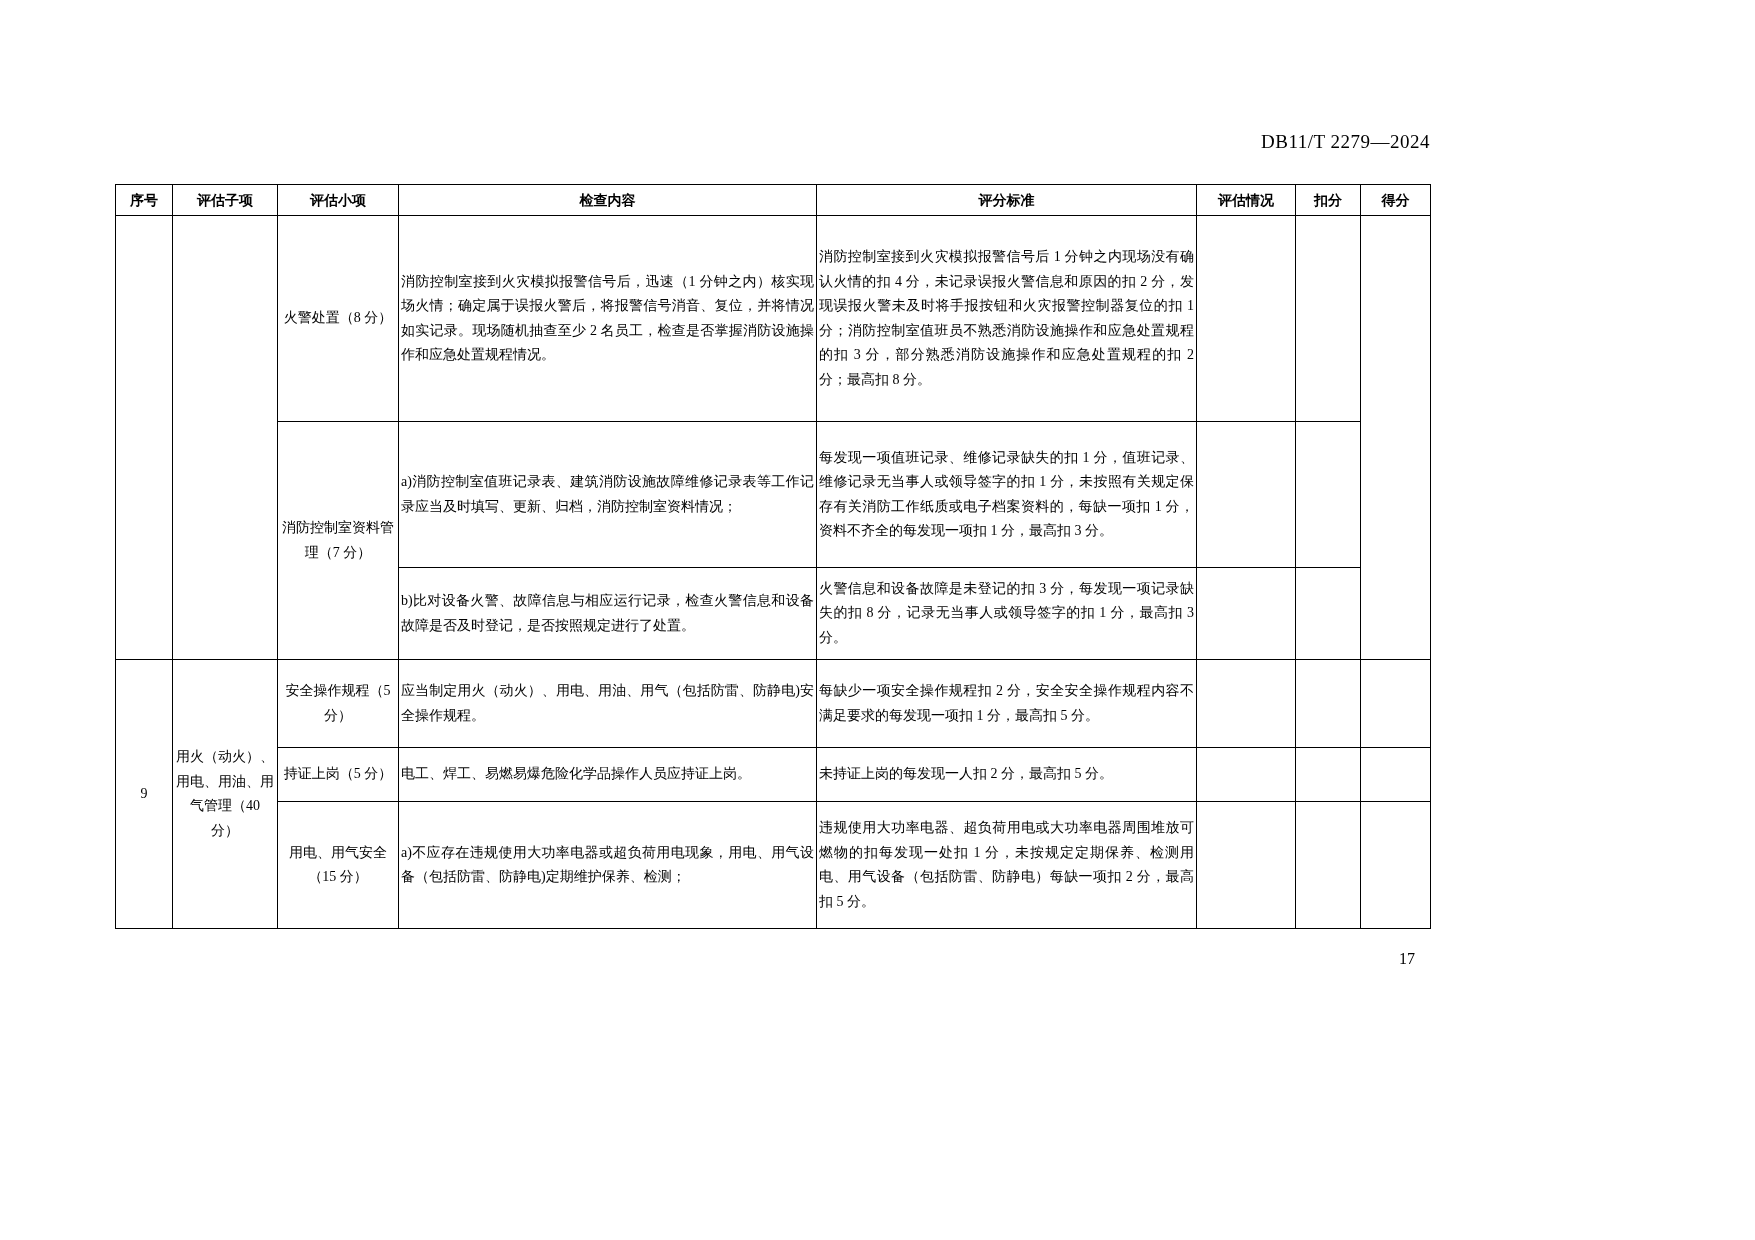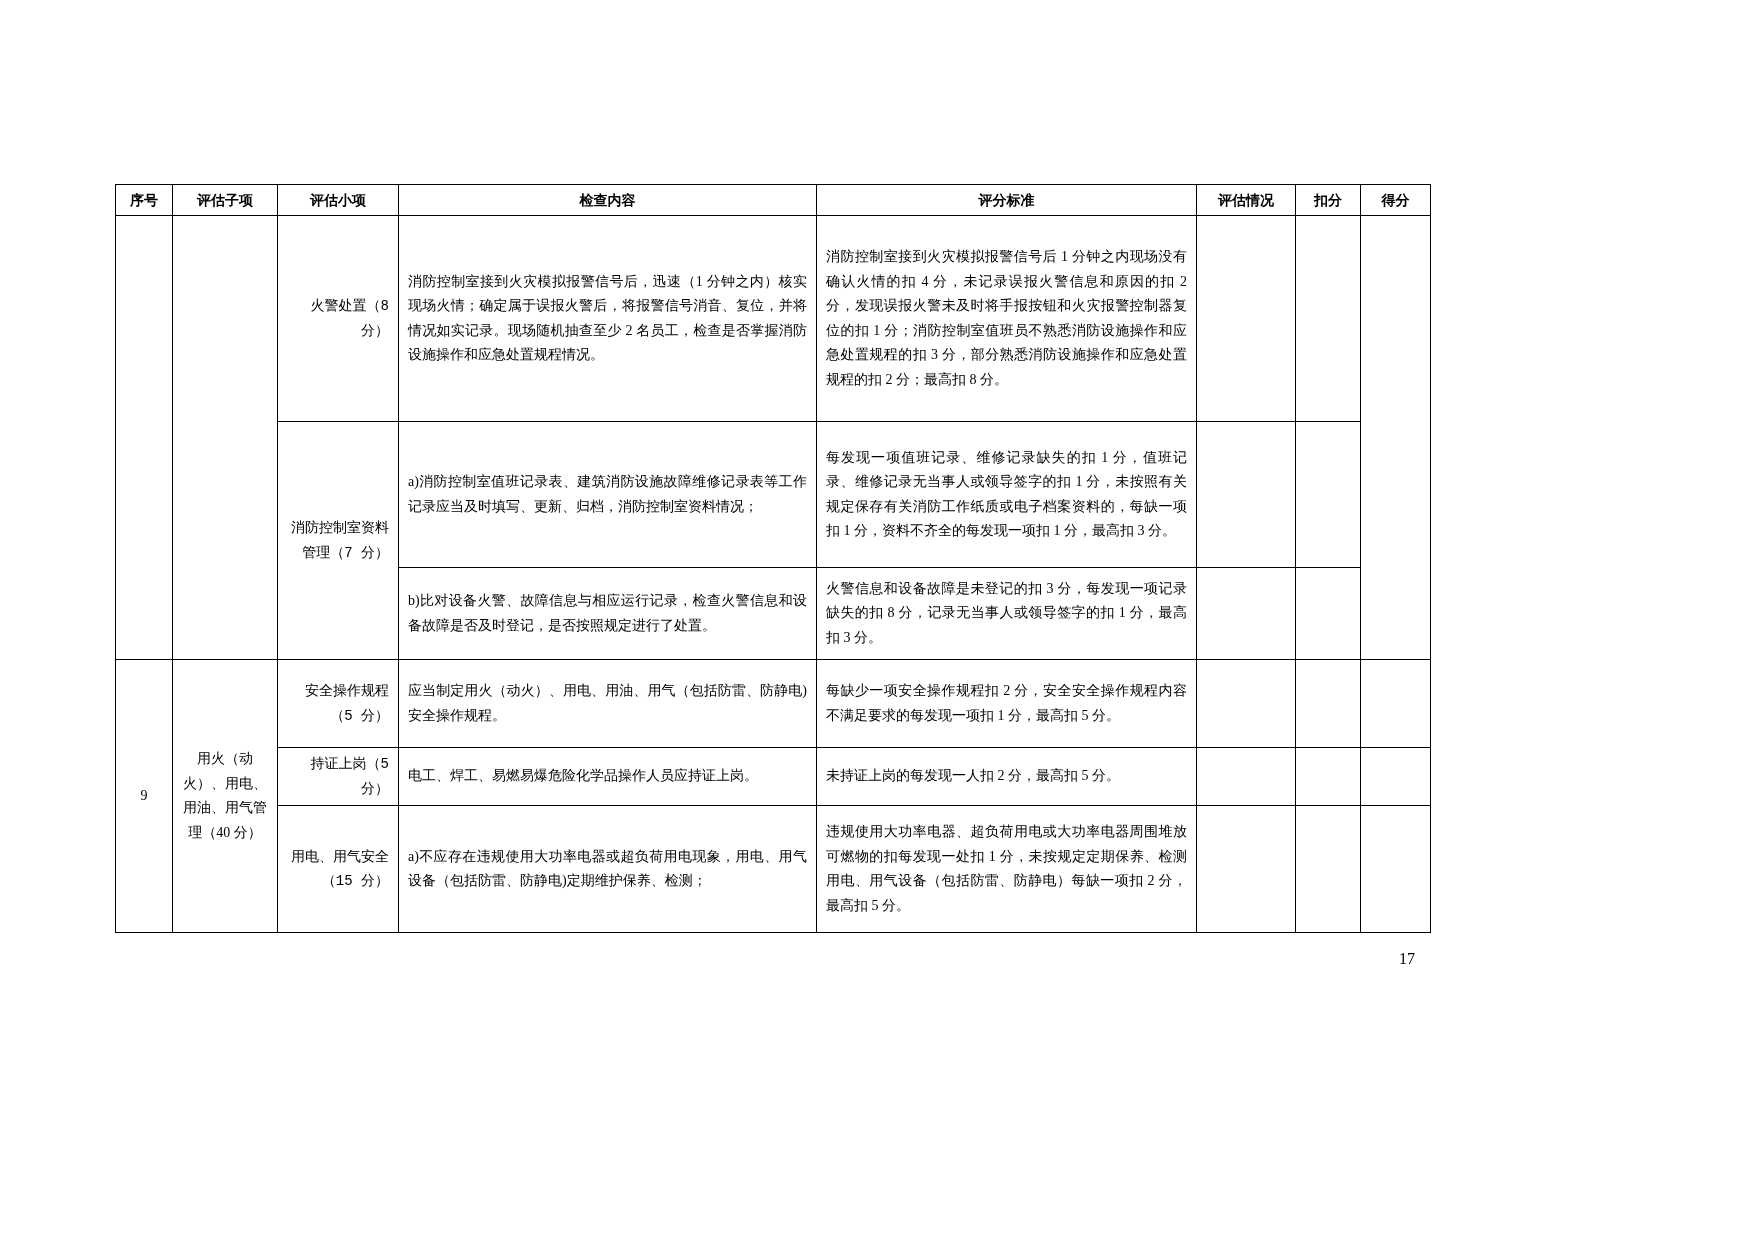--- a/index.html
+++ b/index.html
@@ -41,32 +41,32 @@
     left: 115px;
     width: 1315px;
     border-collapse: collapse;
     table-layout: fixed;
     font-size: 14px;
   }
   table.assessment th,
   table.assessment td {
     border: 1px solid #000000;
     vertical-align: middle;
-    padding: 4px 9px;
+    padding: 4px 2px;
     line-height: 1.75;
     word-break: break-all;
   }
   table.assessment th {
     font-weight: bold;
     text-align: center;
     padding: 2px 2px;
     line-height: 1.5;
   }
   td.center { text-align: center; padding: 4px 4px; }
-  td.minor  { text-align: right; font-family: Liberation Mono, monospace; }
+  td.minor  { text-align: center; }
   td.text   { text-align: justify; }
   tr.h31  { height: 31px; }
   tr.h206 { height: 206px; }
   tr.h146 { height: 146px; }
   tr.h92  { height: 92px; }
   tr.h88  { height: 88px; }
   tr.h54  { height: 54px; }
   tr.h127 { height: 127px; }
   .page-number {
     position: absolute;
@@ -75,20 +75,21 @@
     width: 300px;
     text-align: right;
     font-size: 16px;
   }
 </style>
 </head>
 <body>
 
 <div class="page">
 
+  <div class="doc-number">DB11/T 2279—2024</div>
 
 
   <table class="assessment">
     <colgroup>
       <col style="width:57px">
       <col style="width:105px">
       <col style="width:121px">
       <col style="width:418px">
       <col style="width:380px">
       <col style="width:99px">

